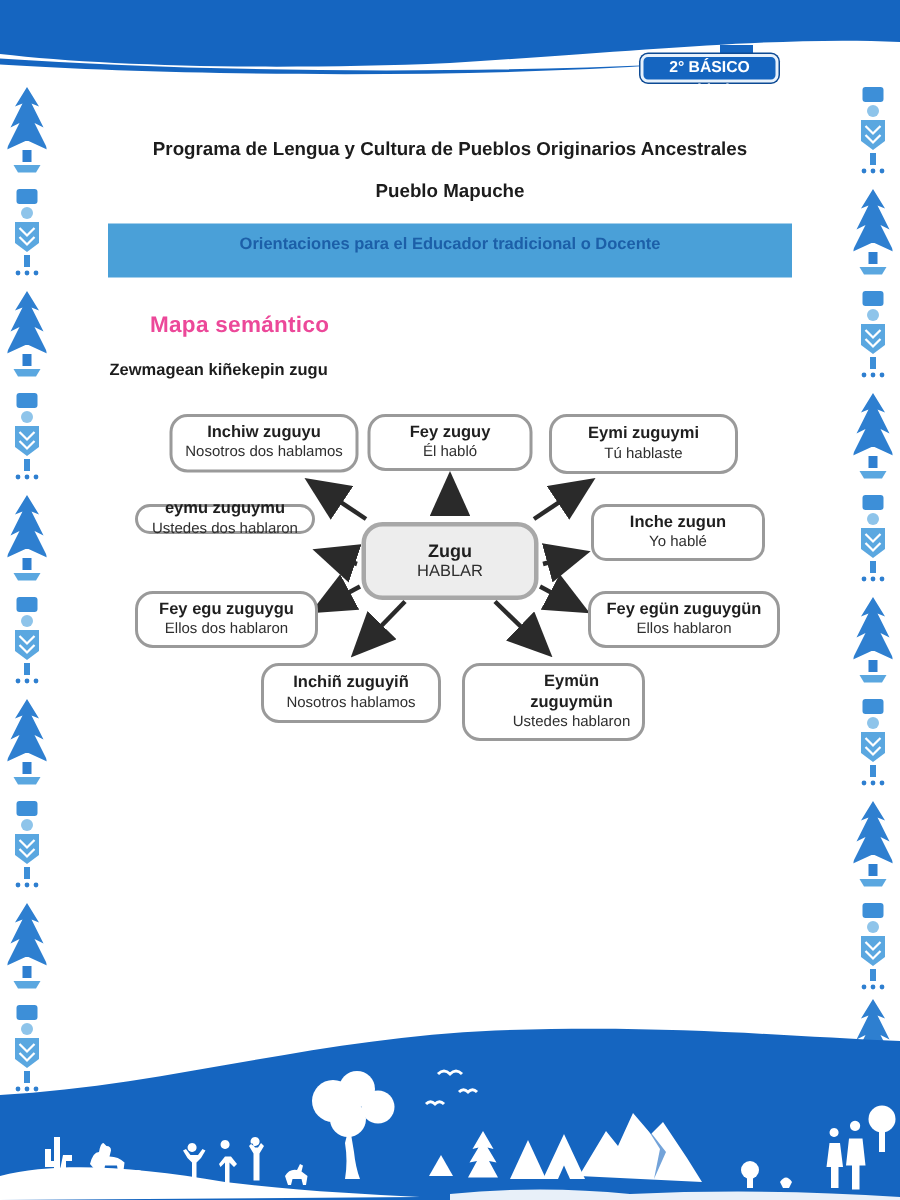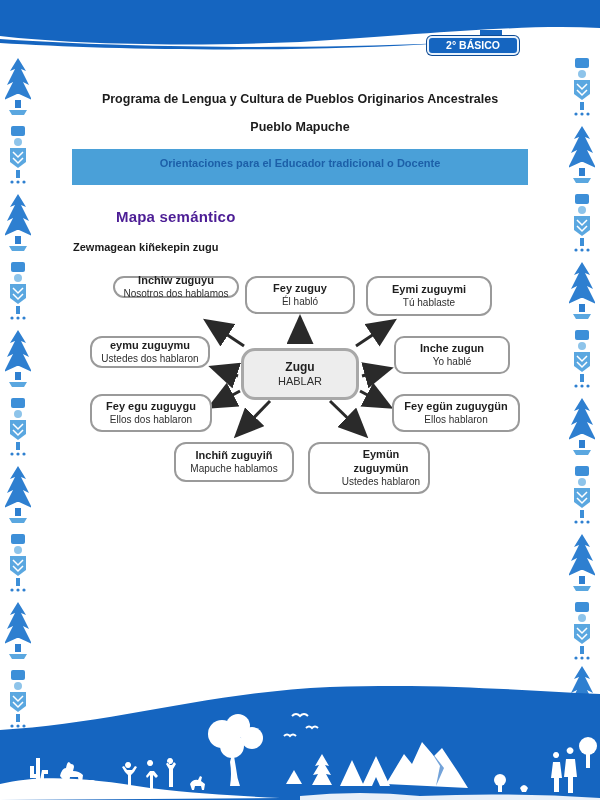--- a/index.html
+++ b/index.html
@@ -24,21 +24,21 @@
   .title{position:absolute;left:40px;width:520px;text-align:center;
     font-weight:bold;color:#1c1c1c;font-size:12.5px;}
   .title.l1{top:92px;}
   .title.l2{top:120px;}
   .banner{
     position:absolute;left:72px;top:149px;width:456px;height:36px;
     background:#4aa0d8;color:#1c5fa8;font-weight:bold;font-size:11px;
     display:flex;align-items:center;justify-content:center;padding-bottom:8px;
   }
   .section-heading{
-    position:absolute;left:116px;top:208px;color:#4c1d95;
+    position:absolute;left:100px;top:208px;color:#ec4899;
     font-size:15px;font-weight:bold;letter-spacing:.2px;
   }
   .subtitle{
     position:absolute;left:73px;top:241px;color:#1c1c1c;
     font-size:11px;font-weight:bold;
   }
   
   .diagram{position:absolute;left:0;top:260px;width:600px;height:240px;}
   .arrows{position:absolute;left:0;top:0;}
   .node{
@@ -131,33 +131,33 @@
         <line x1="356" y1="86" x2="392" y2="62"></line>
         <line x1="238" y1="116" x2="214" y2="108"></line>
         <line x1="362" y1="116" x2="388" y2="109"></line>
         <line x1="240" y1="131" x2="212" y2="146"></line>
         <line x1="360" y1="131" x2="388" y2="146"></line>
         <line x1="270" y1="141" x2="238" y2="174"></line>
         <line x1="330" y1="141" x2="364" y2="174"></line>
       </g>
     </svg>
 
-    <div class="node" style="left:113px;top:16px;width:126px;height:22px;">
+    <div class="node" style="left:113px;top:16px;width:126px;height:39px;">
       <span class="term">Inchiw zuguyu</span>
       <span class="trans">Nosotros dos hablamos</span>
     </div>
     <div class="node" style="left:245px;top:16px;width:110px;height:38px;">
       <span class="term">Fey zuguy</span>
       <span class="trans">Él habló</span>
     </div>
     <div class="node" style="left:366px;top:16px;width:126px;height:40px;">
       <span class="term">Eymi zuguymi</span>
       <span class="trans">Tú hablaste</span>
     </div>
-    <div class="node" style="left:90px;top:76px;width:120px;height:32px;">
+    <div class="node" style="left:90px;top:76px;width:120px;height:20px;">
       <span class="term">eymu zuguymu</span>
       <span class="trans">Ustedes dos hablaron</span>
     </div>
     <div class="node" style="left:394px;top:76px;width:116px;height:38px;border-radius:10px;">
       <span class="term">Inche zugun</span>
       <span class="trans">Yo hablé</span>
     </div>
     <div class="node center" style="left:241px;top:88px;width:118px;height:52px;">
       <span class="term">Zugu</span>
       <span class="trans">HABLAR</span>
@@ -165,21 +165,21 @@
     <div class="node" style="left:392px;top:134px;width:128px;height:38px;">
       <span class="term">Fey egün zuguygün</span>
       <span class="trans">Ellos hablaron</span>
     </div>
     <div class="node" style="left:90px;top:134px;width:122px;height:38px;">
       <span class="term">Fey egu zuguygu</span>
       <span class="trans">Ellos dos hablaron</span>
     </div>
     <div class="node" style="left:174px;top:182px;width:120px;height:40px;">
       <span class="term">Inchiñ zuguyiñ</span>
-      <span class="trans">Mapuche hablamos</span>
+      <span class="trans">Nosotros hablamos</span>
     </div>
     <div class="node" style="left:308px;top:182px;width:122px;height:52px;padding-left:28px;">
       <span class="term">Eymün zuguymün</span>
       <span class="trans">Ustedes hablaron</span>
     </div>
   </div>
 
   <svg class="bottom-scene" viewBox="0 0 600 120">
 
     <path d="M0,50 C110,44 210,12 330,7 C450,3 520,11 600,14 L600,120 L0,120 Z" fill="#1565c0"></path>

